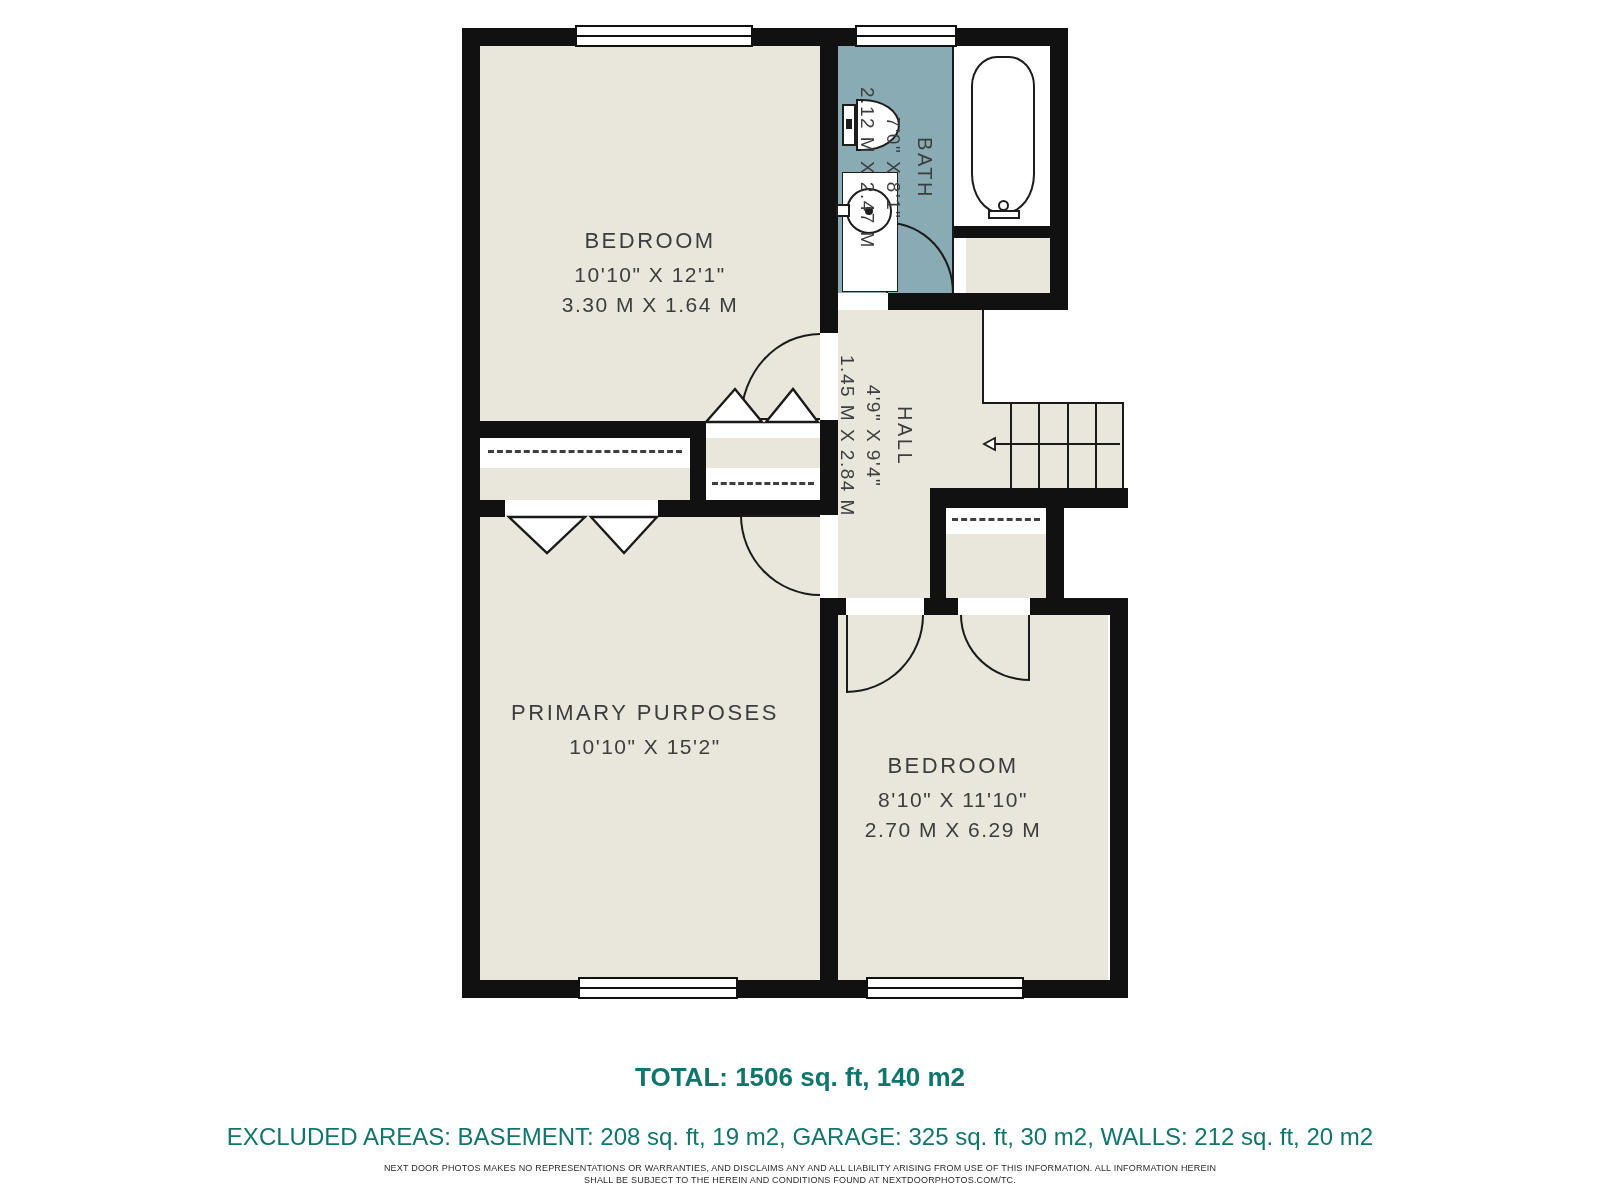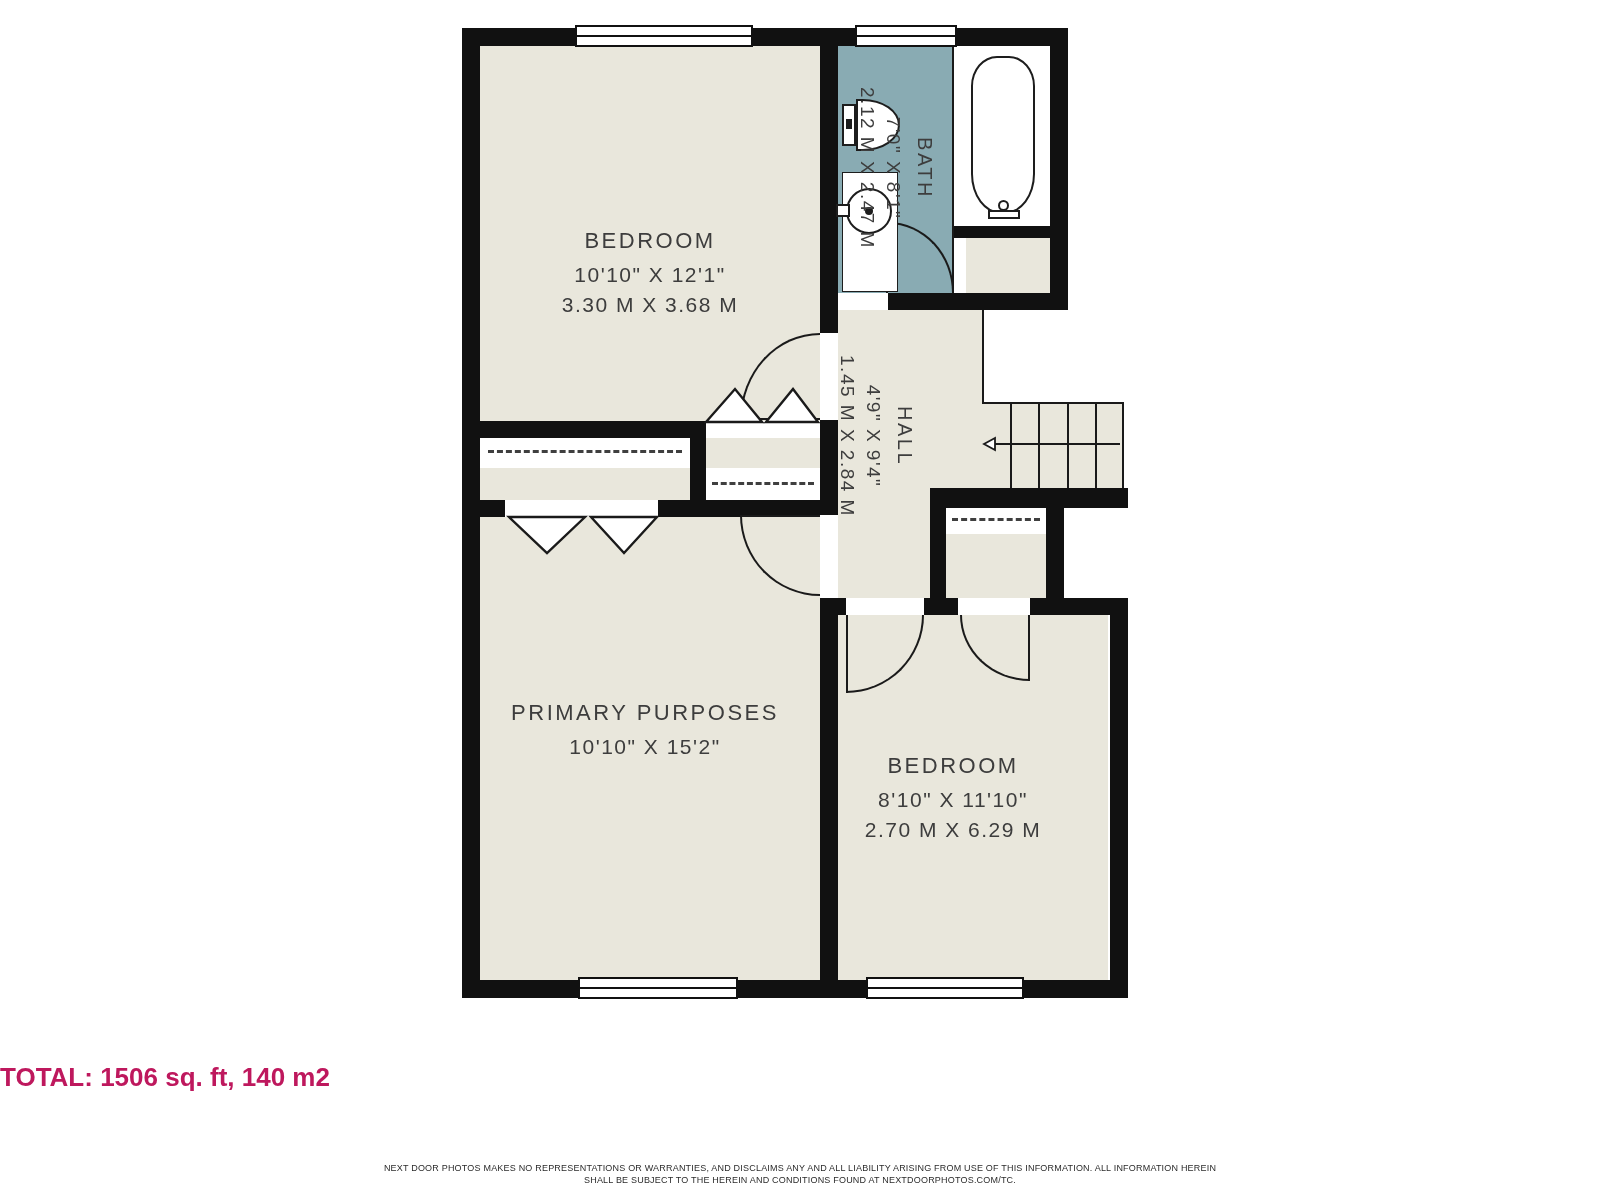--- a/index.html
+++ b/index.html
@@ -26,21 +26,21 @@
   .stairs{position:absolute;background:var(--floor);border-top:2px solid var(--line);
           border-right:2px solid var(--line);box-sizing:border-box;}
   .tread{position:absolute;background:var(--line);width:2px;}
   .fixture{position:absolute;background:#ffffff;border:2px solid #1d1d1d;box-sizing:border-box;}
   .room-label{position:absolute;text-align:center;color:var(--text);}
   .room-label .rname{font-size:22px;letter-spacing:2.5px;margin-bottom:9px;}
   .room-label .rdim{font-size:21px;letter-spacing:1.5px;margin-top:6px;}
   .room-label.rot{transform:rotate(90deg);}
   .room-label.rot .rname{font-size:20px;}
   .room-label.rot .rdim{font-size:19px;margin-top:4px;}
-  .summary{position:absolute;left:0;width:1600px;color:#be185d;}
+  .summary{position:absolute;left:0;width:1600px;text-align:center;color:#0f766e;}
   .summary.total{font-weight:bold;font-size:26px;}
   .summary.lines{font-size:24px;}
   .fineprint{position:absolute;left:0;width:1600px;text-align:center;color:#2b2b2b;
              font-size:9px;line-height:12px;letter-spacing:.2px;}
   svg{display:block;}
 </style>
 </head>
 <body>
 
 <div id="canvas">
@@ -155,21 +155,21 @@
   <div class="fixture" style="left:856px;top:99px;width:44px;height:52px;border-radius:0 85% 85% 0 / 0 50% 50% 0;"></div>
 
   <div class="fixture" style="left:842px;top:172px;width:56px;height:120px;border-width:1.5px;"></div>
   <div class="fixture" style="left:846px;top:188px;width:46px;height:46px;border-radius:50%;border-width:2.5px;"></div>
   <div class="abs" style="left:865px;top:207px;width:8px;height:8px;border-radius:50%;background:#1d1d1d;"></div>
   <div class="fixture" style="left:836px;top:204px;width:14px;height:13px;border-width:2px;"></div>
 
   <div class="room-label" style="left:488px;top:228px;width:324px;">
     <div class="rname">BEDROOM</div>
     <div class="rdim">10'10" X 12'1"</div>
-    <div class="rdim">3.30 M X 3.68 M</div>
+    <div class="rdim">3.30 M X 1.64 M</div>
   </div>
 
   <div class="room-label rot" style="left:808px;top:128px;width:176px;">
     <div class="rname">BATH</div>
     <div class="rdim">7'0" X 8'1"</div>
     <div class="rdim">2.12 M X 2.47 M</div>
   </div>
 
   <div class="room-label rot" style="left:771px;top:396px;width:210px;">
     <div class="rname">HALL</div>
@@ -182,17 +182,18 @@
     <div class="rdim">10'10" X 15'2"</div>
   </div>
 
   <div class="room-label" style="left:798px;top:753px;width:310px;">
     <div class="rname">BEDROOM</div>
     <div class="rdim">8'10" X 11'10"</div>
     <div class="rdim">2.70 M X 6.29 M</div>
   </div>
 
   <div class="summary total" style="top:1062px;">TOTAL: 1506 sq. ft, 140 m2</div>
+  <div class="summary lines" style="top:1123px;">EXCLUDED AREAS: BASEMENT: 208 sq. ft, 19 m2, GARAGE: 325 sq. ft, 30 m2, WALLS: 212 sq. ft, 20 m2</div>
 
   <div class="fineprint" style="top:1162px;">NEXT DOOR PHOTOS MAKES NO REPRESENTATIONS OR WARRANTIES, AND DISCLAIMS ANY AND ALL LIABILITY ARISING FROM USE OF THIS INFORMATION. ALL INFORMATION HEREIN</div>
   <div class="fineprint" style="top:1174px;">SHALL BE SUBJECT TO THE HEREIN AND CONDITIONS FOUND AT NEXTDOORPHOTOS.COM/TC.</div>
 
 </div>
 
 </body></html>

